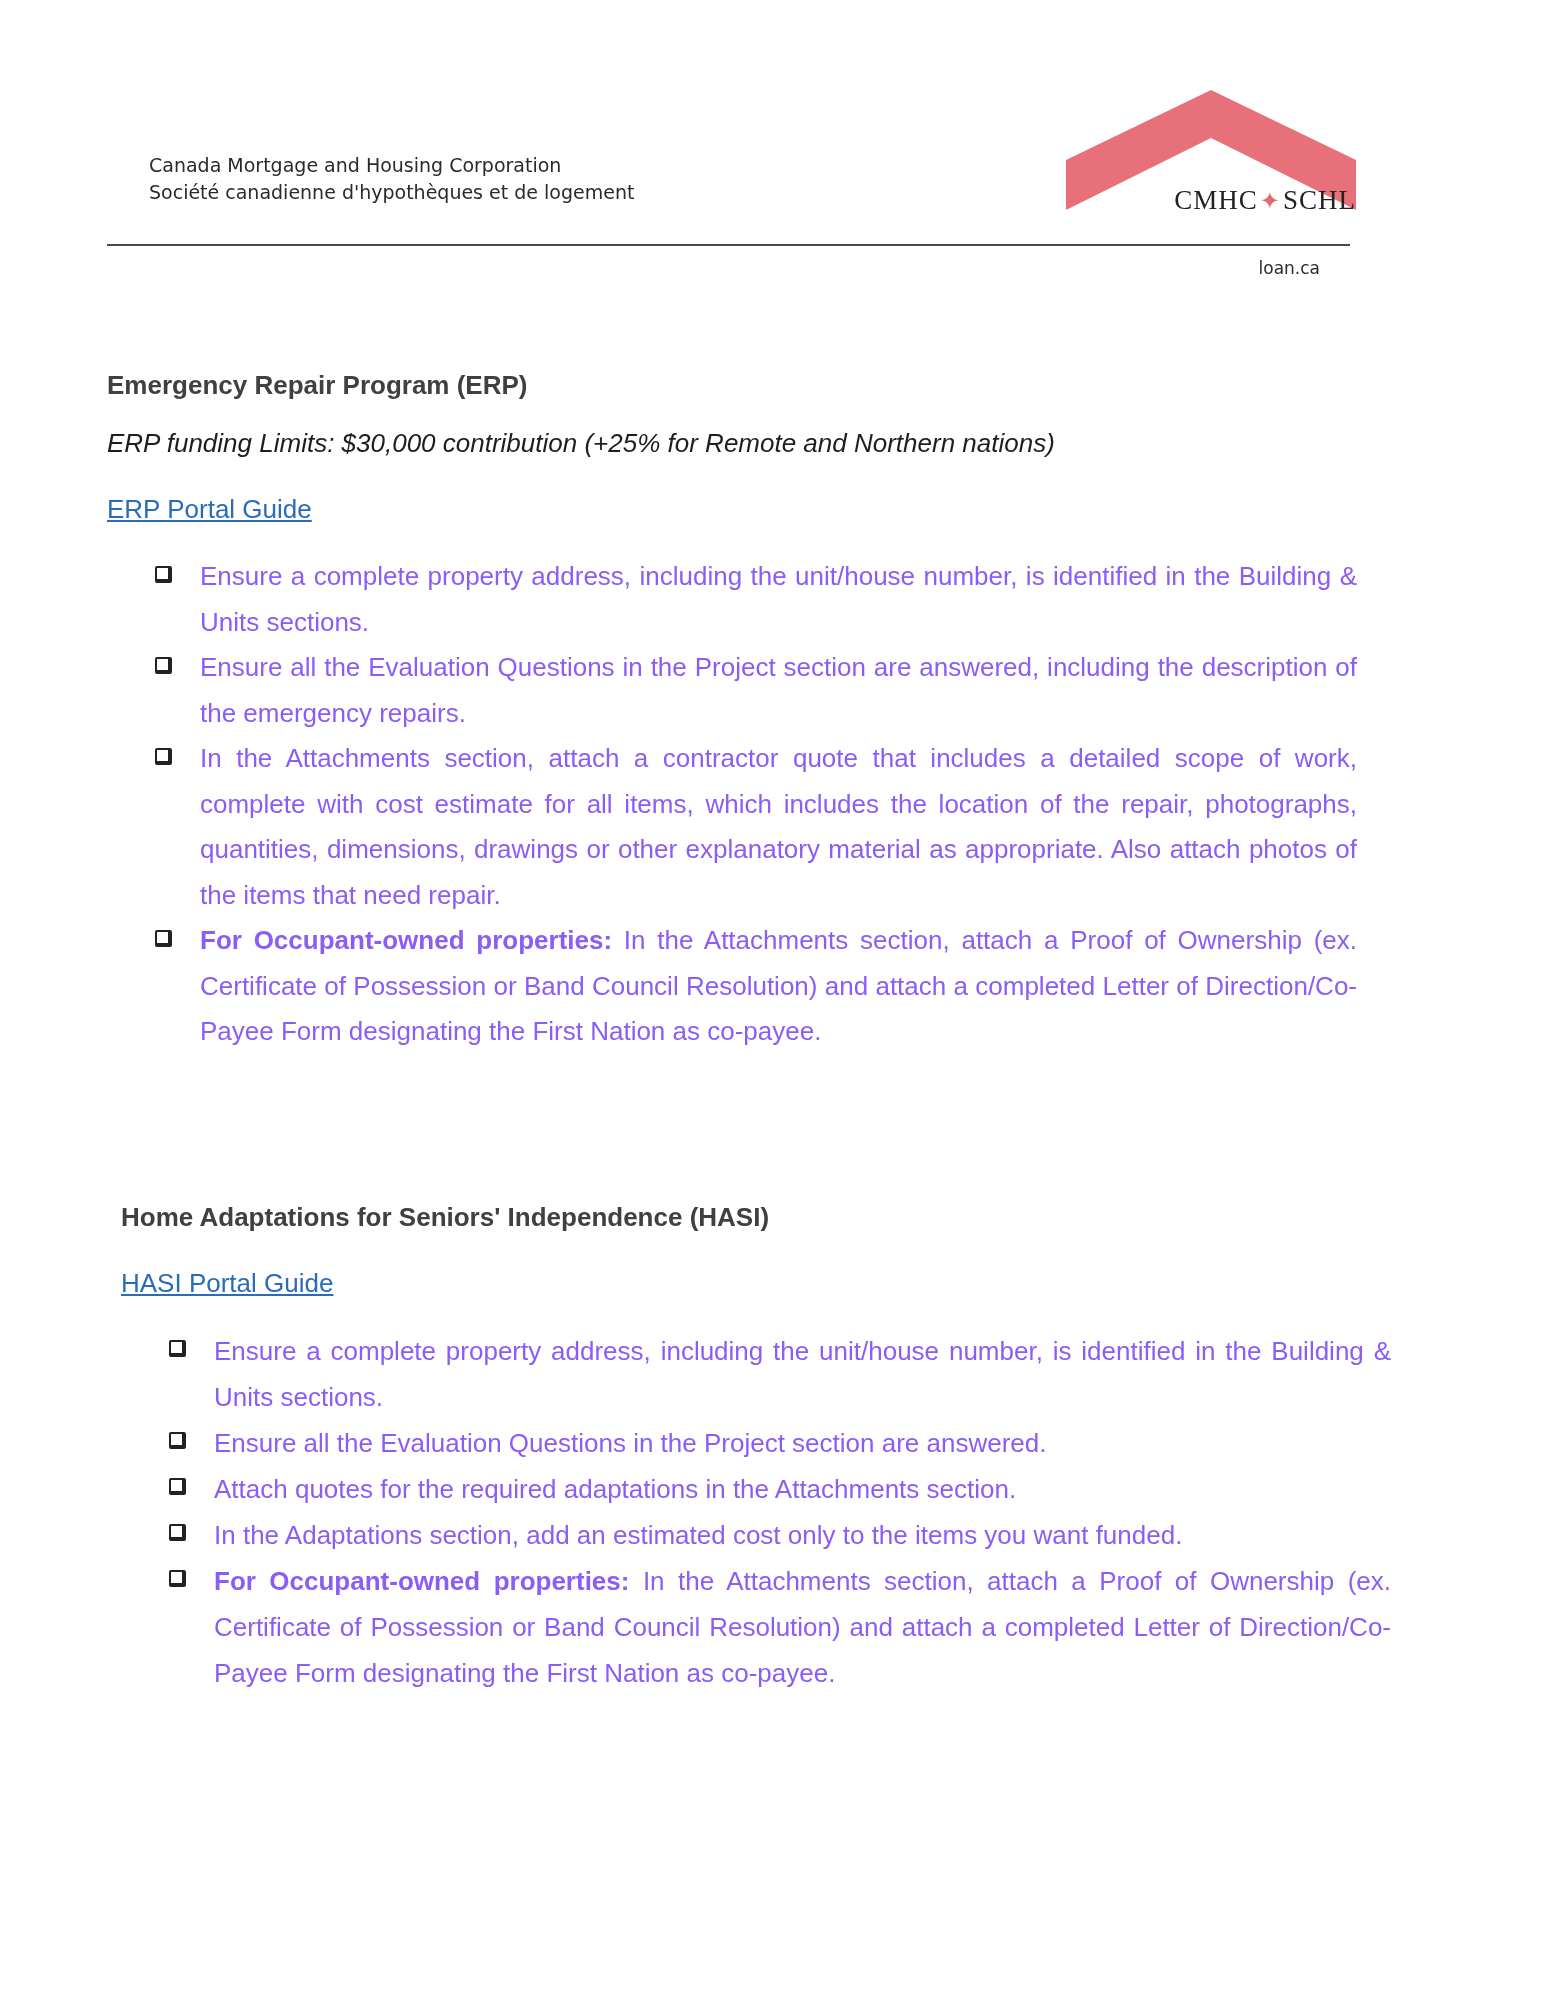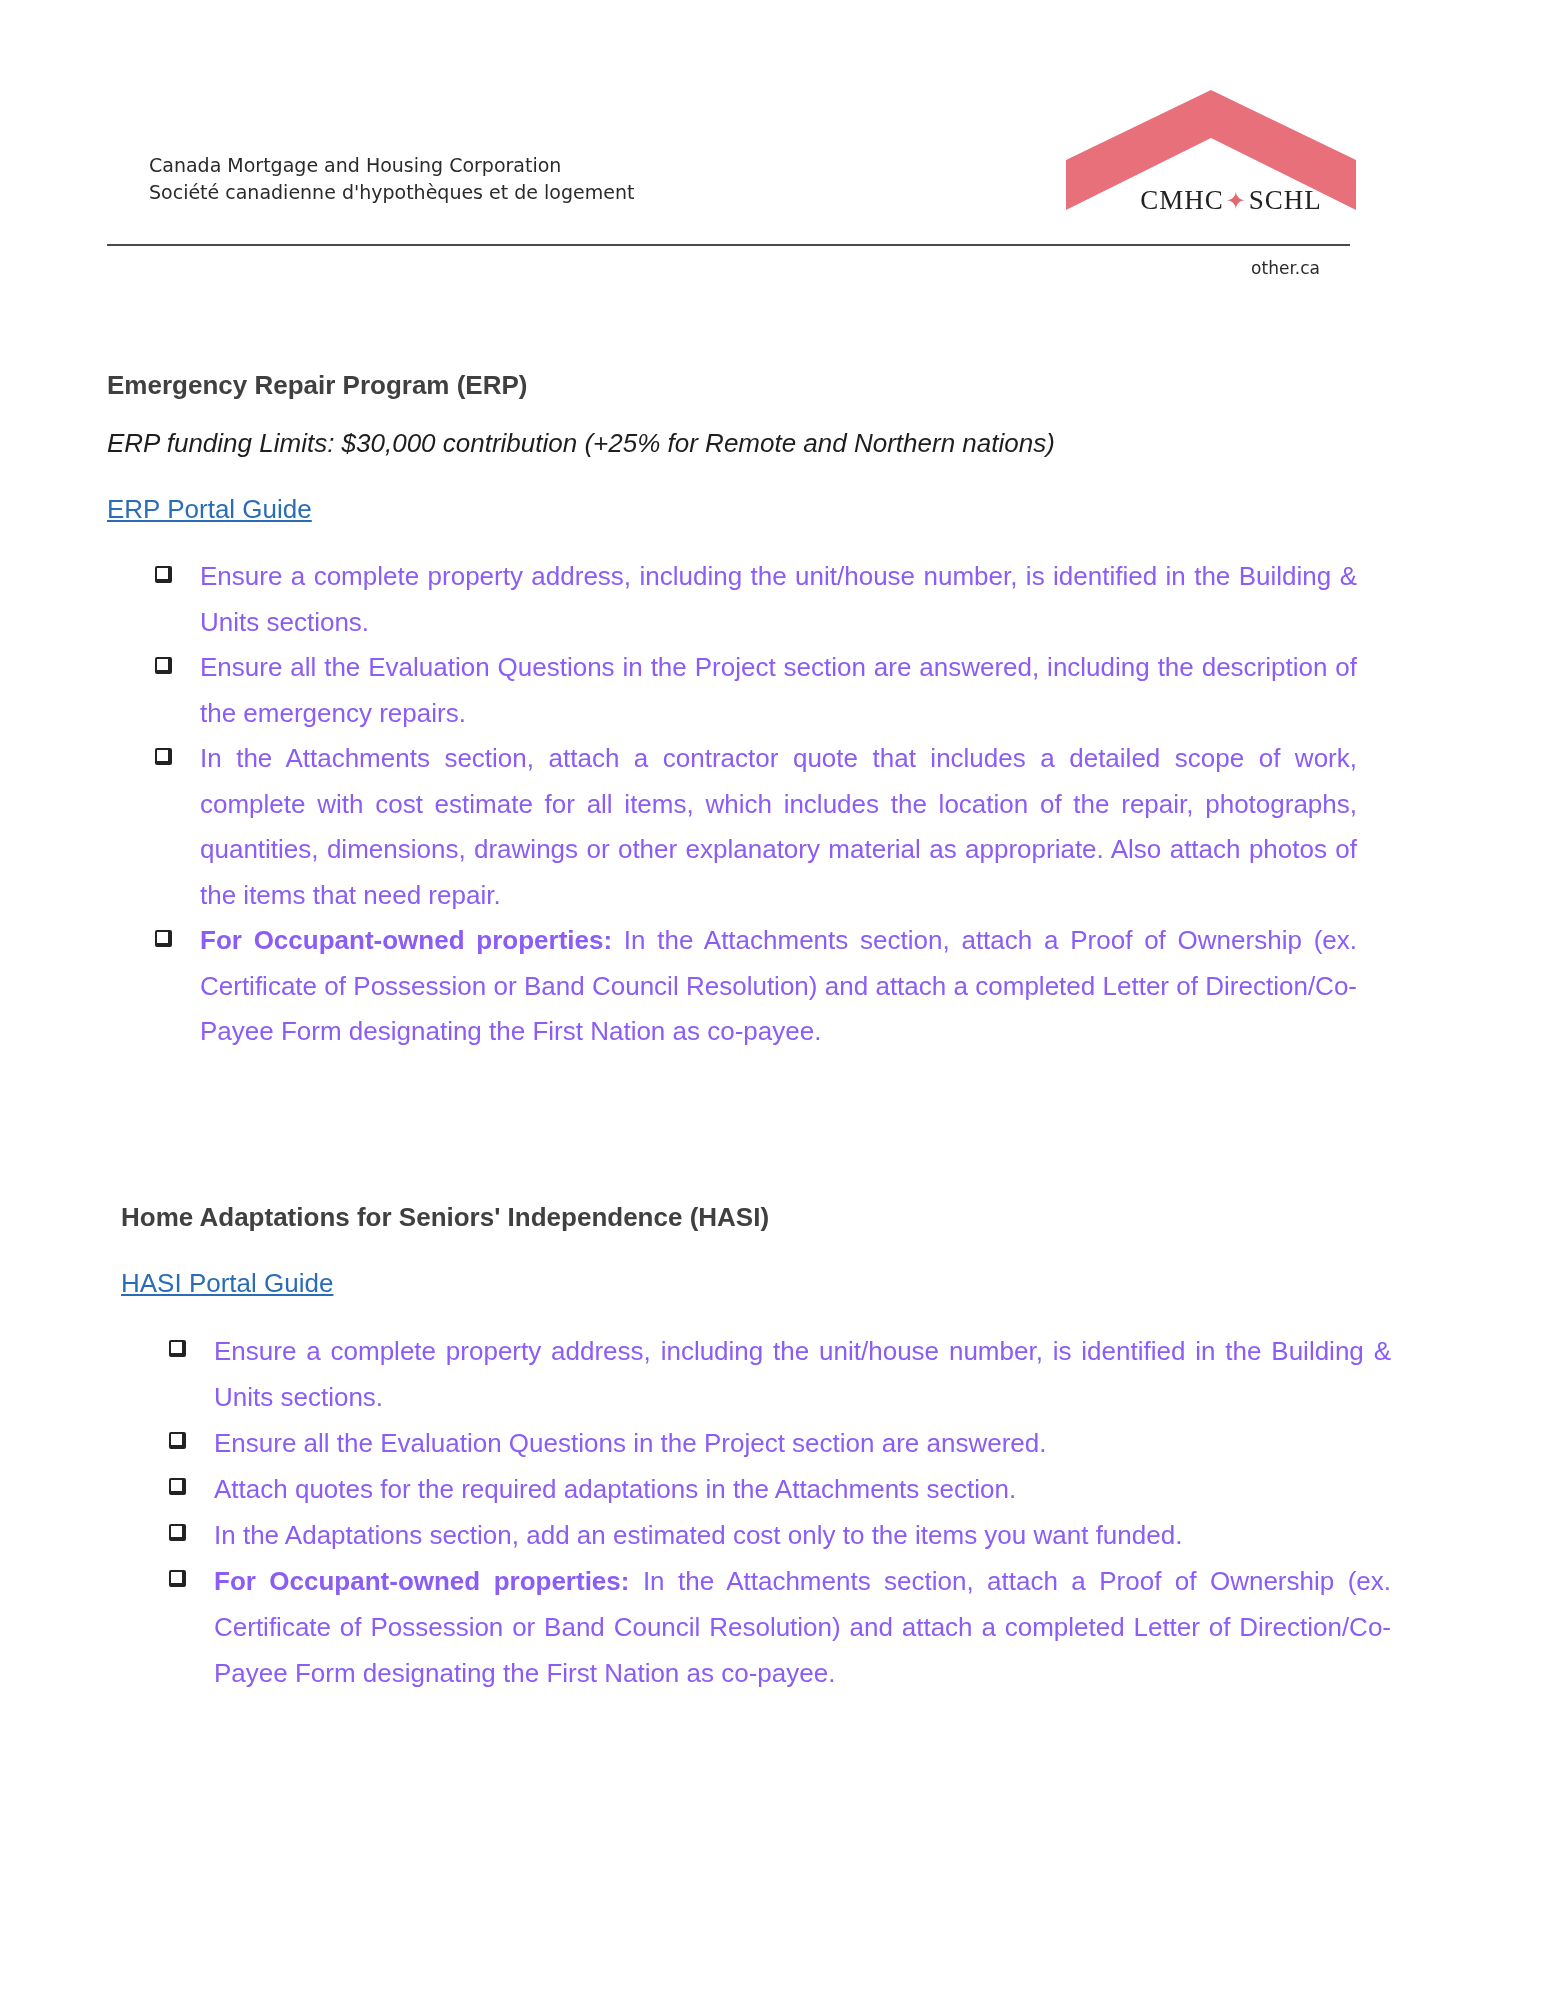--- a/index.html
+++ b/index.html
@@ -9,21 +9,21 @@
   }
   .header-org {
     position: absolute; left: 149px; top: 152px;
     font-family: "DejaVu Sans", sans-serif; font-size: 19px; line-height: 27px; color: #2a2a2a;
   }
   .logo {
     position: absolute; left: 1066px; top: 90px; width: 290px; height: 125px;
   }
   .logo svg { display: block; }
   .logo-text {
-    position: absolute; left: 40px; top: 95px; width: 250px; text-align: center;
+    position: absolute; left: 40px; top: 95px; width: 250px; text-align: right;
     font-family: "Liberation Serif", serif; font-size: 27px; letter-spacing: 1px; color: #222;
   }
   .logo-text .leaf { color: #e06a70; font-size: 24px; margin: 0 2px; }
   .header-rule {
     position: absolute; left: 107px; top: 244px; width: 1243px; height: 0;
     border-top: 2px solid #4a4a4a;
   }
   .site-url {
     position: absolute; right: 225px; top: 258px;
     font-family: "DejaVu Sans", sans-serif; font-size: 17px; color: #2a2a2a;
@@ -67,21 +67,21 @@
 <div class="logo">
   <svg width="290" height="125" viewBox="0 0 290 125">
     <polygon points="0,70 145,0 290,70 290,120 145,48 0,120" fill="#e8707a"></polygon>
   </svg>
   <div class="logo-text">
     <span>CMHC</span><span class="leaf">✦</span><span>SCHL</span>
   </div>
 </div>
 
 <div class="header-rule"></div>
-<div class="site-url">other.ca</div>
+<div class="site-url">loan.ca</div>
 
 <div class="section sec-erp">
   <h2 class="sec-title">Emergency Repair Program (ERP)</h2>
   <div class="sec-limits">ERP funding Limits: $30,000 contribution (+25% for Remote and Northern nations)</div>
   <a class="sec-link">ERP Portal Guide</a>
   <ul class="checklist">
     <li>
       <span class="checkbox"></span>
       <span>Ensure a complete property address, including the unit/house number, is identified in the Building &amp; Units sections.</span>
     </li>

